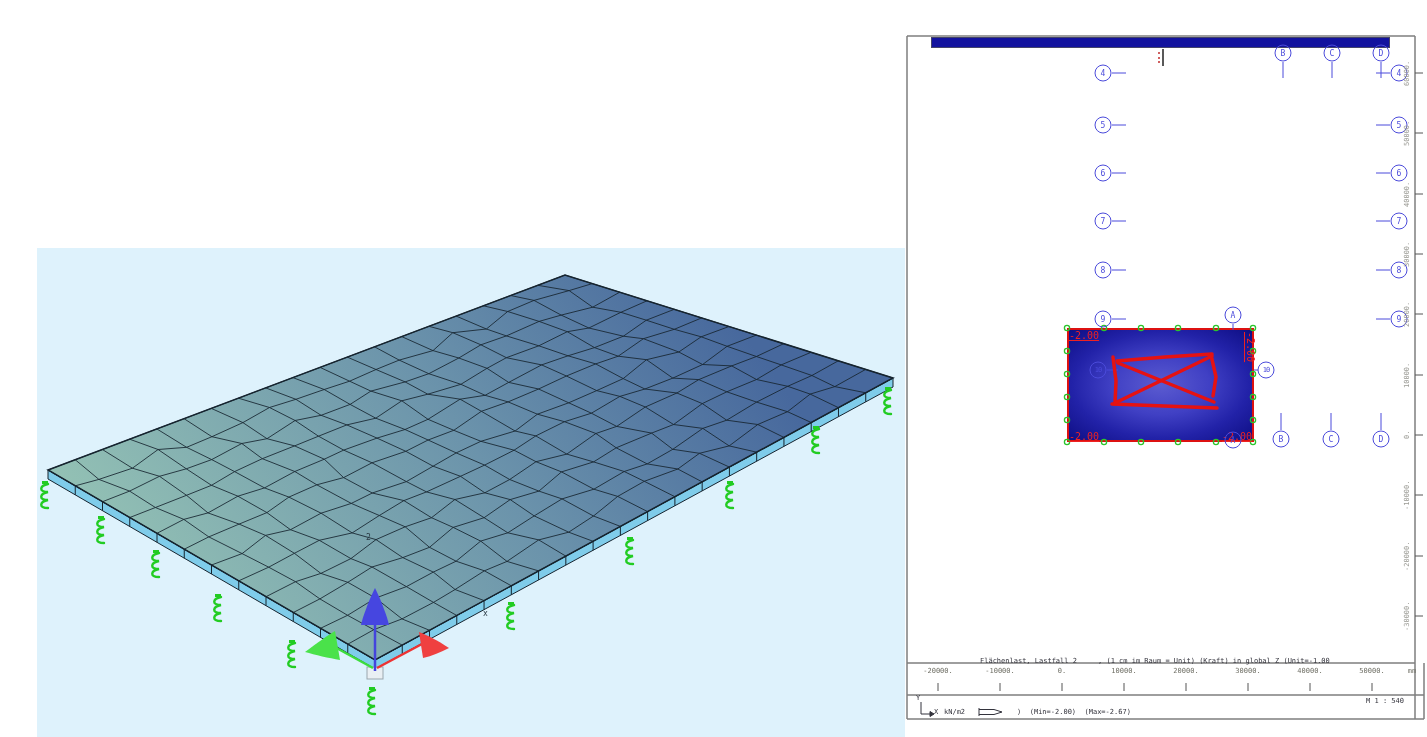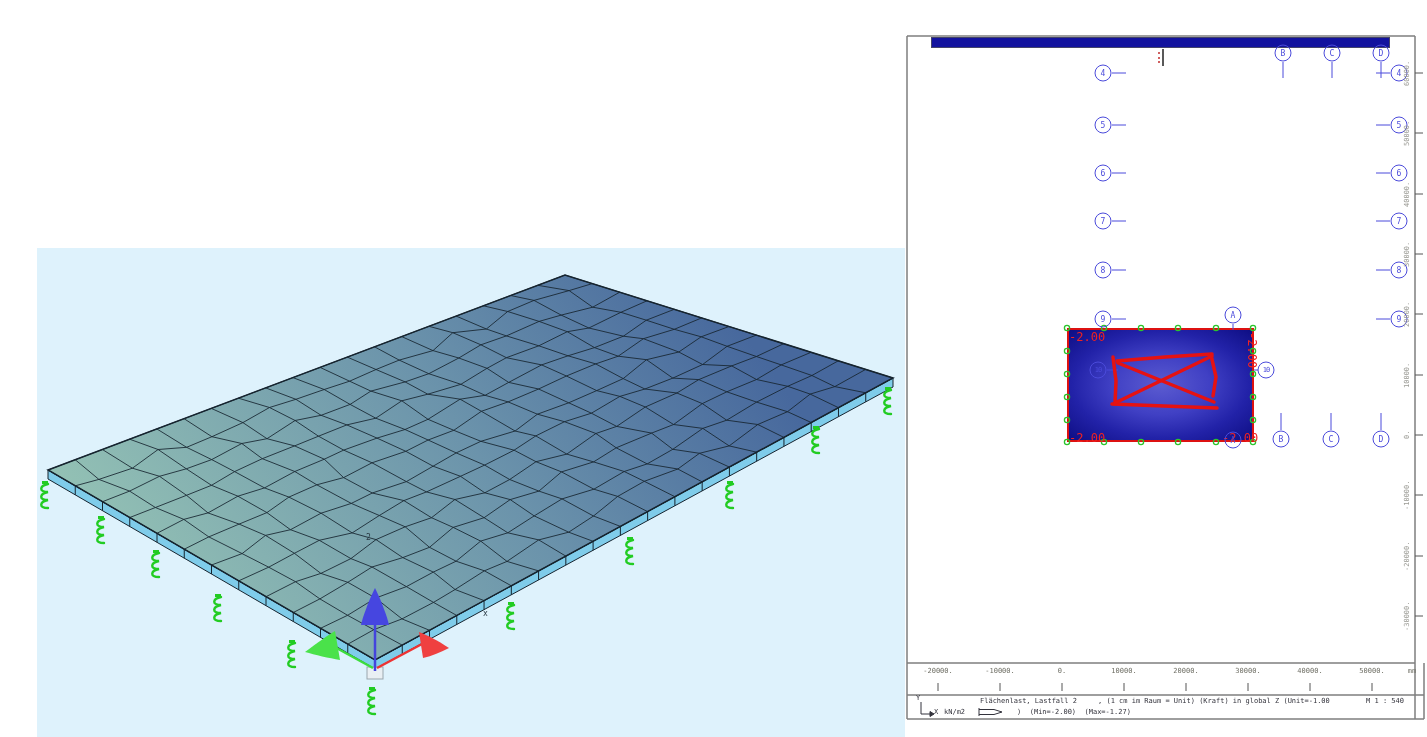--- a/index.html
+++ b/index.html
@@ -16,21 +16,21 @@
   #loadBar{position:absolute;left:931px;top:37px;width:459px;height:11px;background:#12129e;border:1px solid #44446a;box-sizing:border-box;}
 
   .bubble{position:absolute;width:15px;height:15px;border:1px solid #4b4bdb;border-radius:50%;
           color:#4b4bdb;font-size:8px;line-height:15px;text-align:center;
           transform:translate(-50%,-50%);background:transparent;white-space:nowrap;}
   .bubble.small{font-size:7px;letter-spacing:-1px;}
 
   .xlab{position:absolute;width:56px;text-align:center;font-size:7px;color:#6e6e64;transform:translateX(-50%);}
   .ylab{position:absolute;width:16px;height:46px;display:flex;align-items:center;justify-content:center;
         writing-mode:vertical-rl;transform:rotate(180deg);font-size:7px;color:#9a9a94;}
-  .corner{position:absolute;font-size:12px;color:#ee2222;white-space:nowrap;}
+  .corner{position:absolute;font-size:10px;color:#ee2222;white-space:nowrap;text-decoration:underline;}
   .corner.vert{writing-mode:vertical-rl;}
 
   .ftext{position:absolute;font-size:7px;color:#33333c;white-space:pre;}
   .line2wrap{position:absolute;display:flex;align-items:center;gap:13px;}
   .line2wrap span{font-size:7px;color:#33333c;white-space:pre;}
 </style>
 </head>
 <body>
 
 <div id="stage">
@@ -285,27 +285,27 @@
 
   <div class="bubble" style="left:1233px;top:315px;">A</div>
   <div class="bubble" style="left:1233px;top:440px;">A</div>
   <div class="bubble small" style="left:1098px;top:370px;">10</div>
   <div class="bubble small" style="left:1266px;top:370px;">10</div>
 
   <div class="xlab" style="left:1412px;top:667px;">mm</div>
 
   <div class="ftext" style="left:916px;top:694px;">Y</div>
   <div class="ftext" style="left:934px;top:708px;">X</div>
-  <div class="ftext" style="left:944px;top:697px;padding-left:36px;">Flächenlast, Lastfall 2     , (1 cm im Raum = Unit) (Kraft) in global Z (Unit=-1.00</div>
+  <div class="ftext" style="left:944px;top:657px;padding-left:36px;">Flächenlast, Lastfall 2     , (1 cm im Raum = Unit) (Kraft) in global Z (Unit=-1.00</div>
   <div class="line2wrap" style="left:944px;top:707px;">
     <span>kN/m2</span>
     <svg width="26" height="10" viewBox="0 0 26 10">
       <path d="M1,1 V9 M1,2.5 H16 L24,5 L16,7.5 H1" stroke="#33333c" stroke-width="1" fill="none"></path>
     </svg>
-    <span>)  (Min=-2.00)  (Max=-1.27)</span>
+    <span>)  (Min=-2.00)  (Max=-2.67)</span>
   </div>
   <div class="ftext" style="left:1320px;top:697px;width:84px;text-align:right;">M 1 : 540</div>
 
 <div class="bubble" style="left: 1103px; top: 73px;">4</div>
     <div class="bubble" style="left: 1399px; top: 73px;">4</div>
     <div class="bubble" style="left: 1103px; top: 125px;">5</div>
     <div class="bubble" style="left: 1399px; top: 125px;">5</div>
     <div class="bubble" style="left: 1103px; top: 173px;">6</div>
     <div class="bubble" style="left: 1399px; top: 173px;">6</div>
     <div class="bubble" style="left: 1103px; top: 221px;">7</div>

